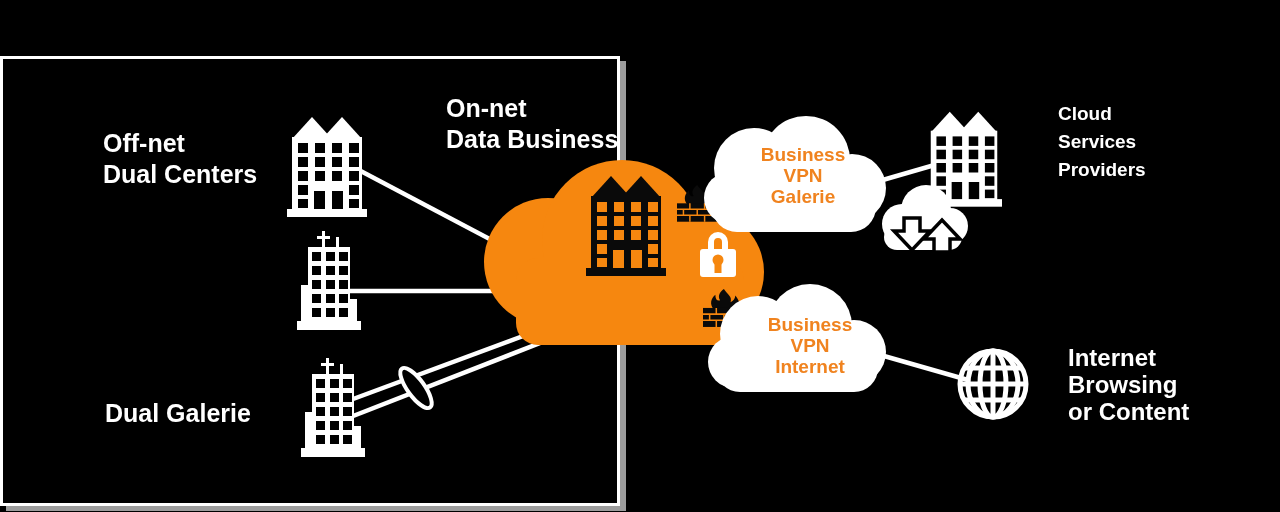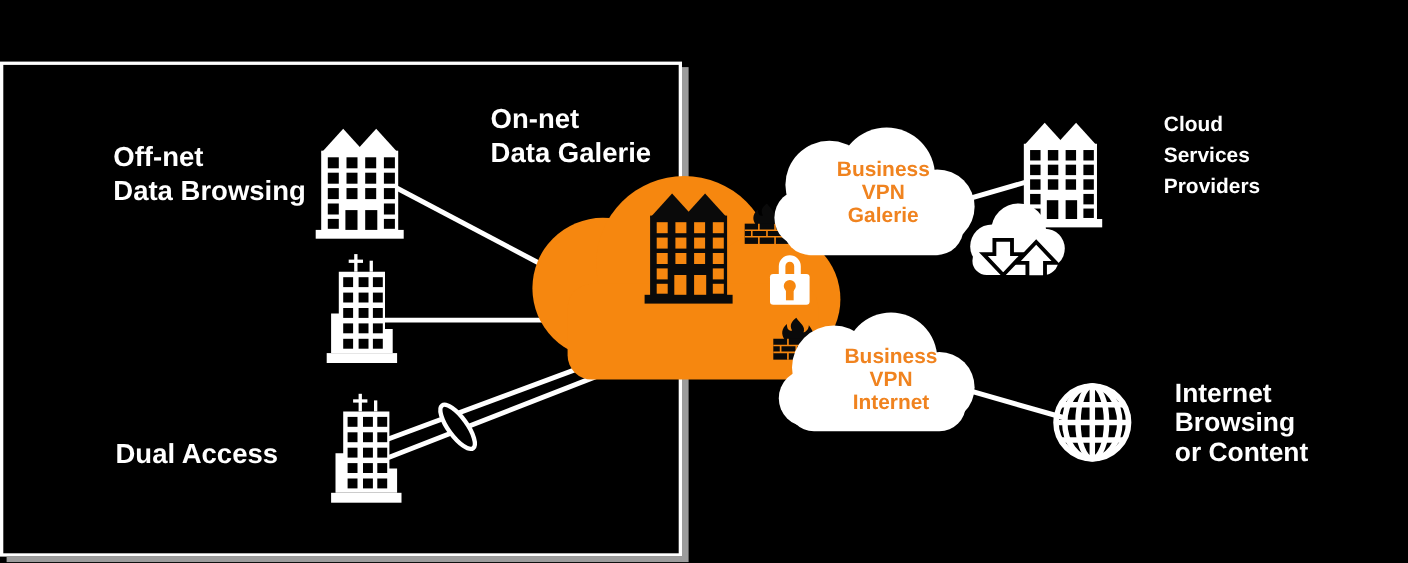--- a/index.html
+++ b/index.html
@@ -239,24 +239,24 @@
       <ellipse class="globe-line" cx="40" cy="40" rx="13" ry="33"></ellipse>
       <ellipse class="globe-line" cx="40" cy="40" rx="25" ry="33"></ellipse>
       <line class="globe-line" x1="40" y1="7" x2="40" y2="73"></line>
       <line class="globe-line" x1="12" y1="24" x2="68" y2="24"></line>
       <line class="globe-line" x1="7" y1="40" x2="73" y2="40"></line>
       <line class="globe-line" x1="12" y1="56" x2="68" y2="56"></line>
     </g>
   </svg>
 
   <div class="label lbl-offnet">Off-net
-Data Browsing</div>
+Dual Centers</div>
   <div class="label lbl-onnet">On-net
-Data Galerie</div>
-  <div class="label lbl-dual">Dual Access</div>
+Data Business</div>
+  <div class="label lbl-dual">Dual Galerie</div>
   <div class="label lbl-galerie">Business
 VPN
 Galerie</div>
   <div class="label lbl-internet-cloud">Business
 VPN
 Internet</div>
   <div class="label lbl-cloudservices">Cloud
 Services
 Providers</div>
   <div class="label lbl-browsing">Internet

